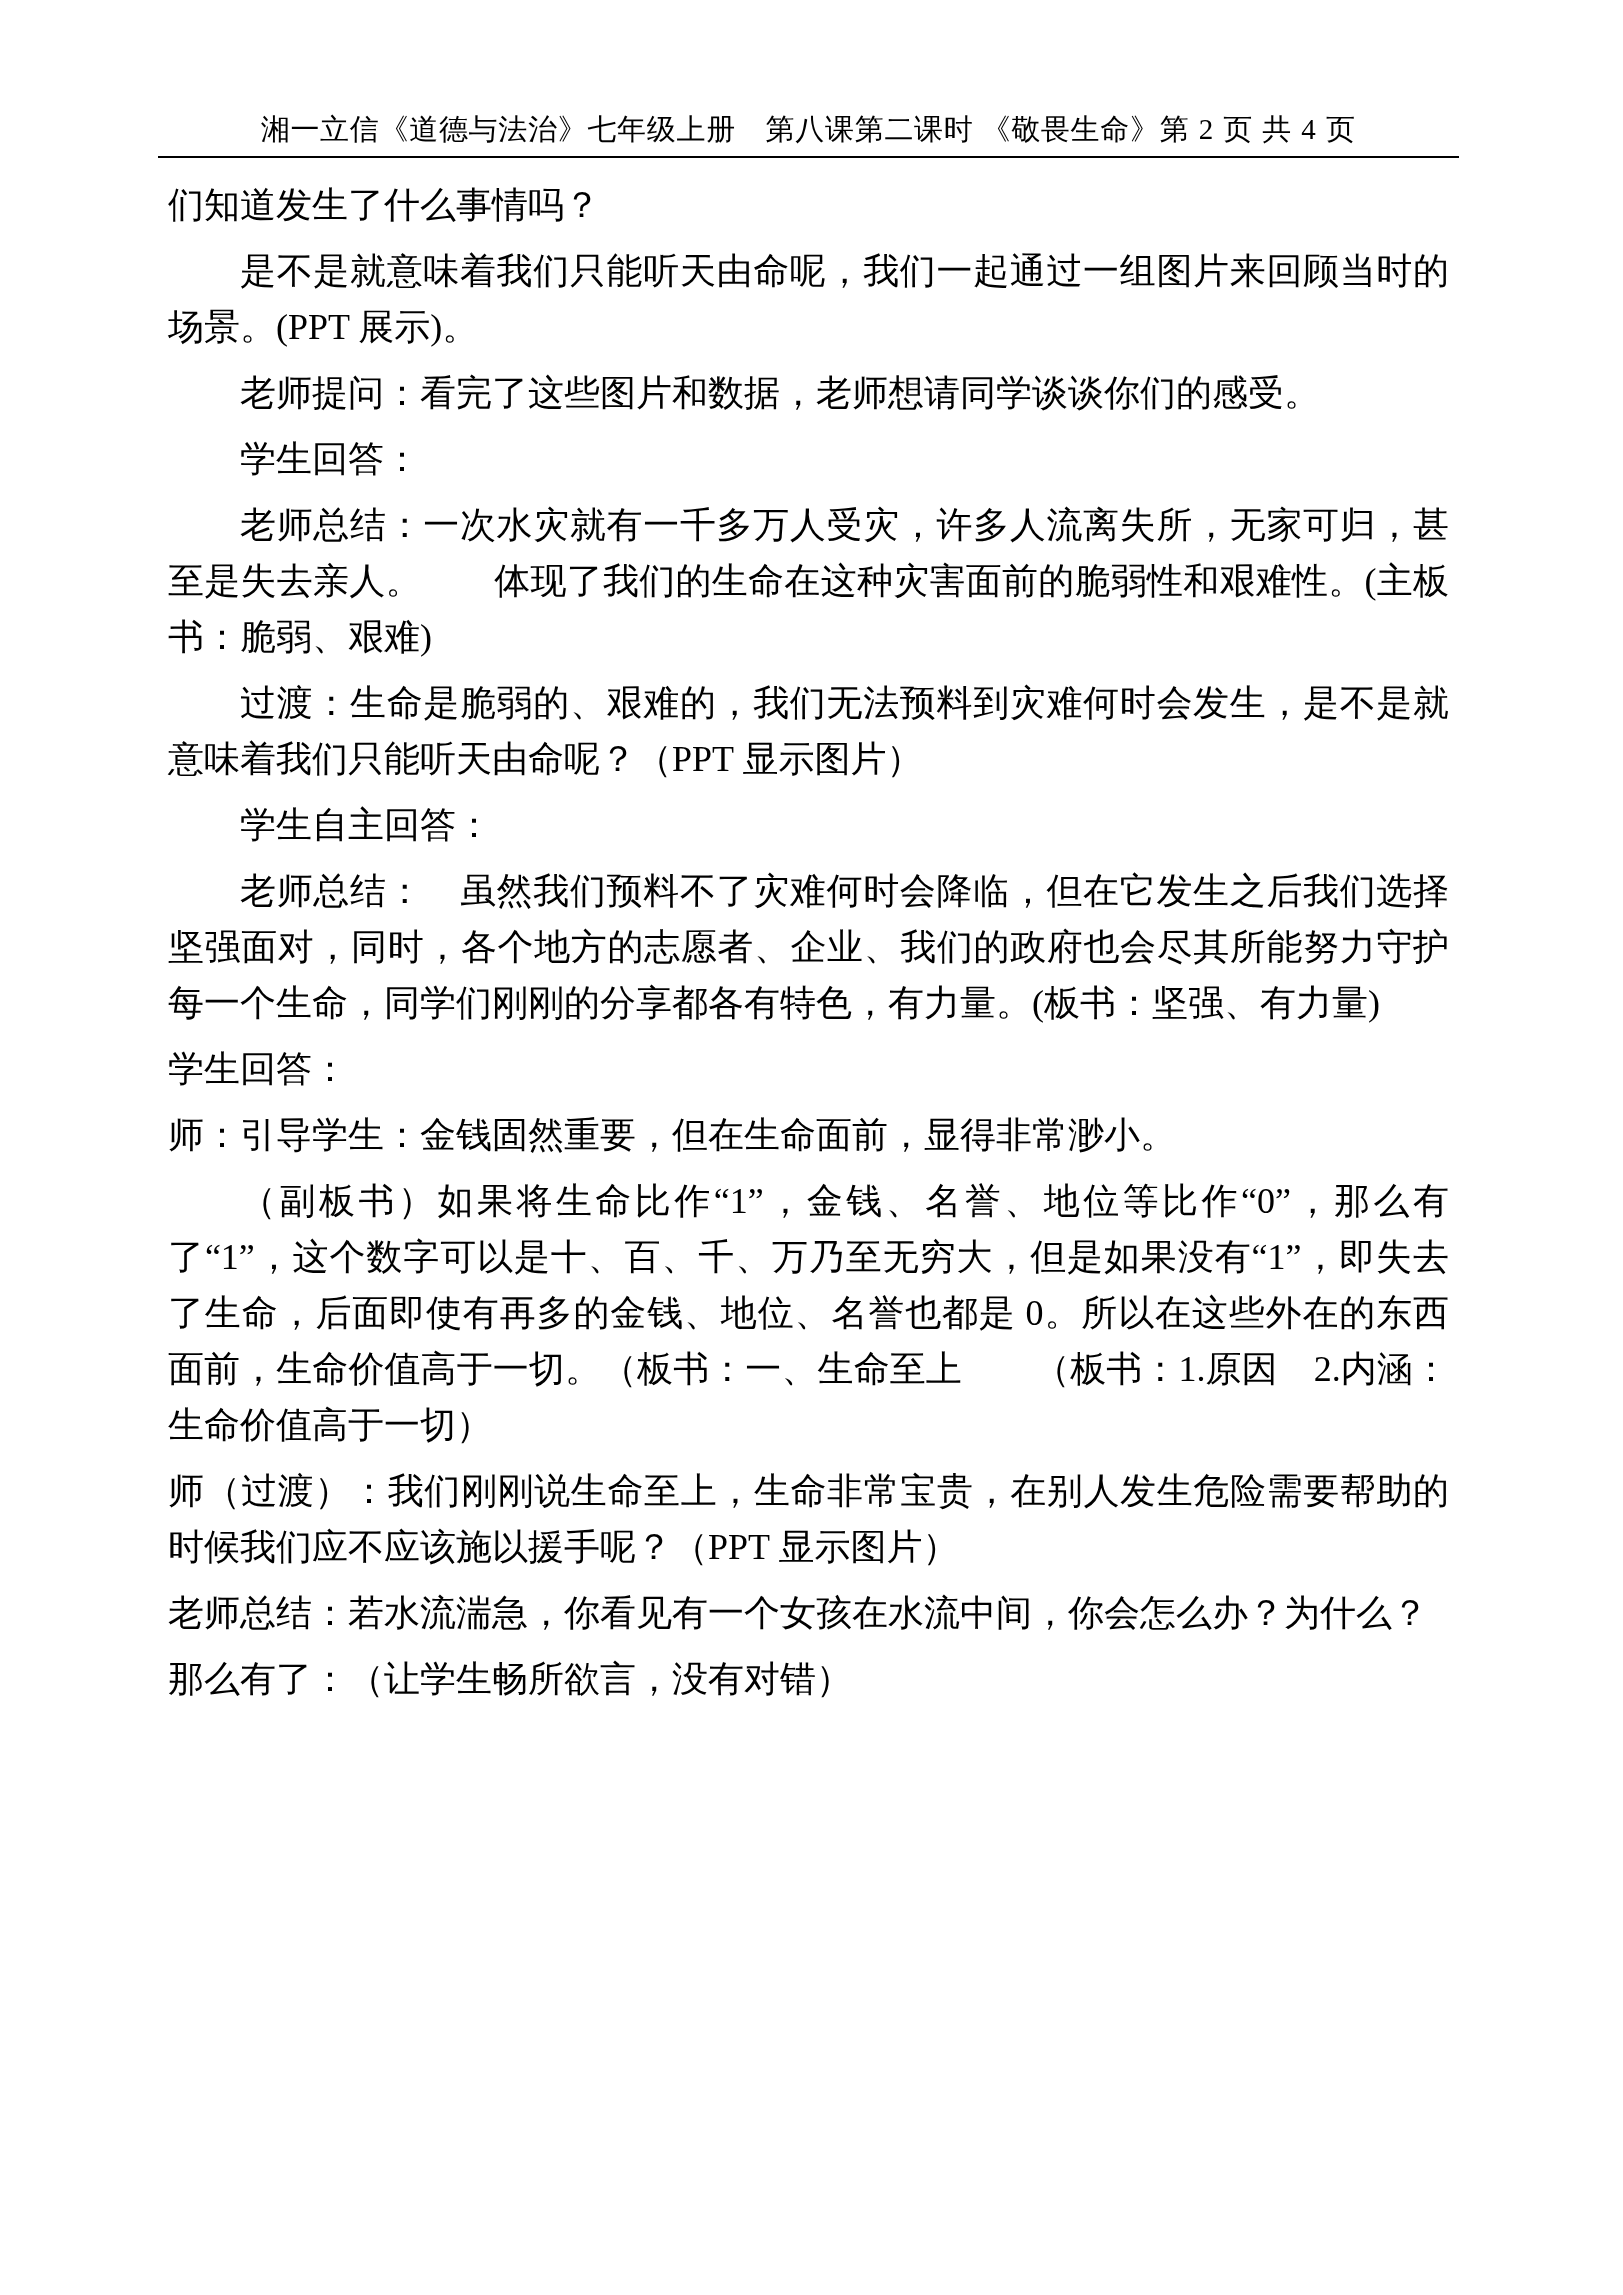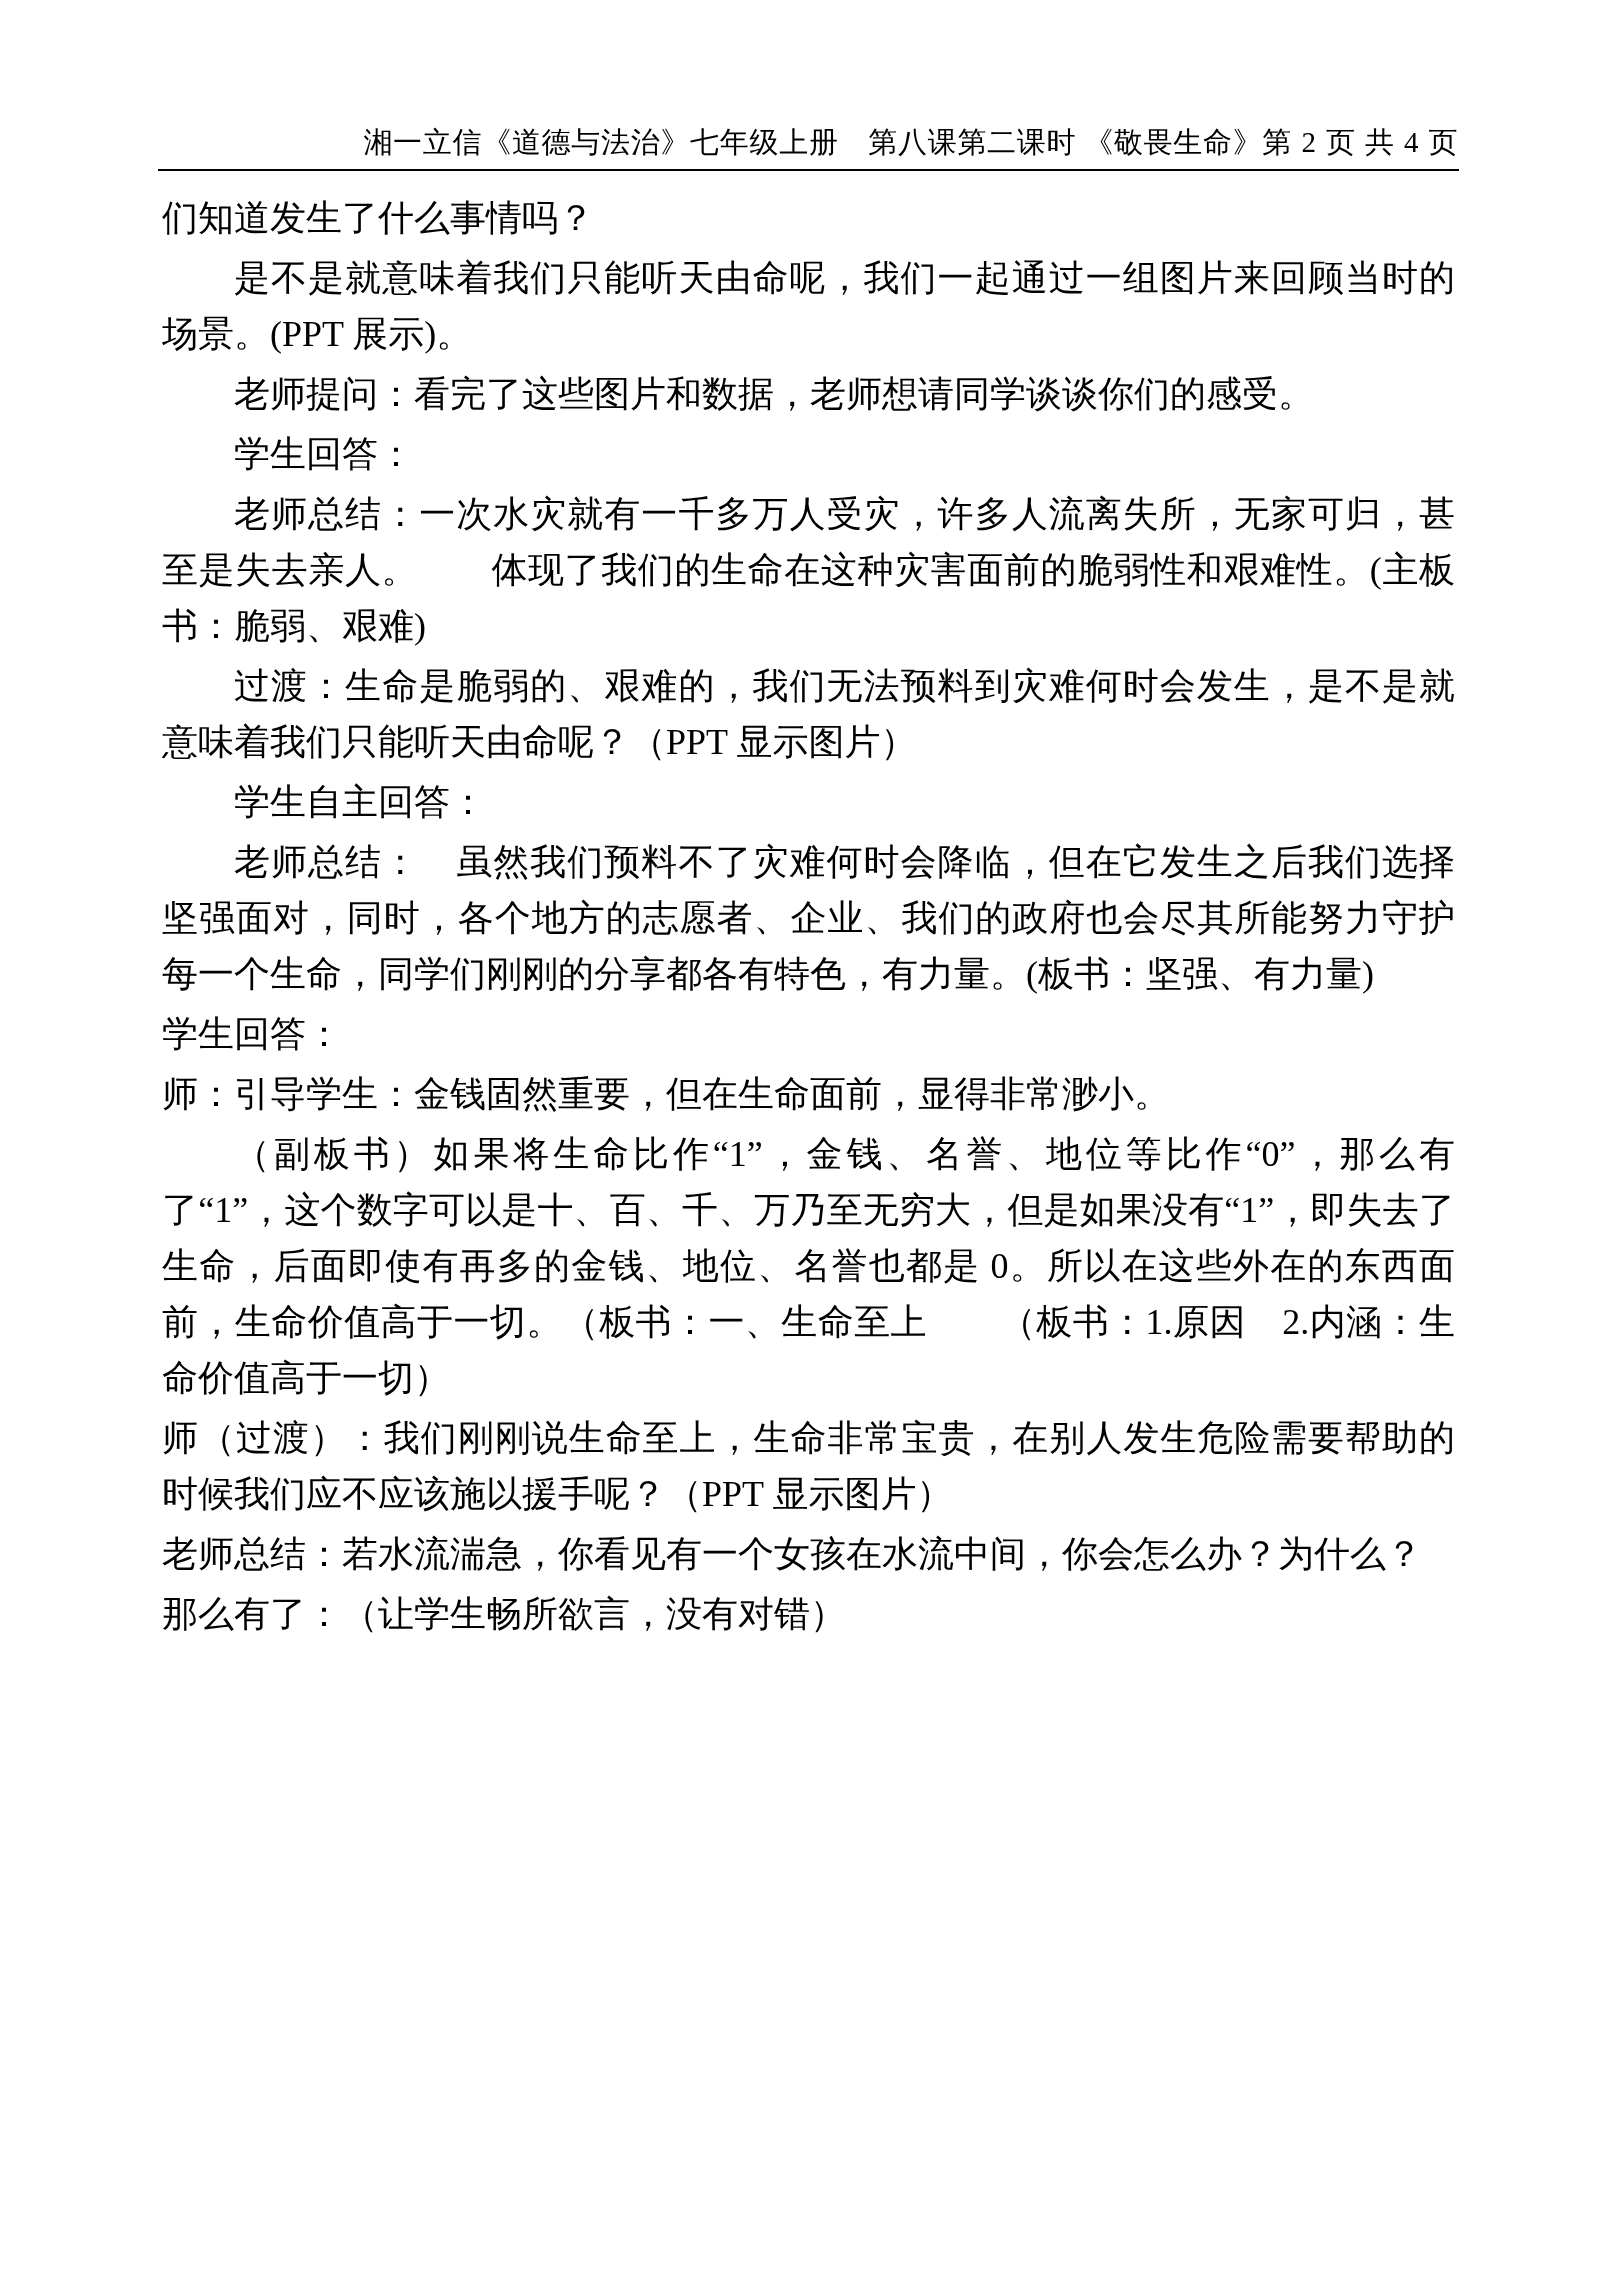--- a/index.html
+++ b/index.html
@@ -24,39 +24,38 @@
     position: absolute;
     left: 0;
     top: 0;
     width: 1623px;
     height: 2295px;
     background: #ffffff;
     padding: 112px 164px 0 158px;
   }
   .page-header {
     display: flex;
-    justify-content: flex-end;
+    justify-content: center;
     align-items: baseline;
     font-size: 29px;
     line-height: 1.2;
     border-bottom: 2px solid #000000;
     padding-bottom: 9.5px;
     white-space: nowrap;
-    margin-top: 13px;
   }
   .header-left { letter-spacing: 0.7px; }
   .header-right { letter-spacing: 1.4px; }
   .document-body {
     margin-top: 19px;
     font-size: 36px;
     line-height: 56px;
     text-align: justify;
     text-justify: inter-ideograph;
   }
-  .para { margin: 4px; }
+  .para { margin: 10px; }
   .para.indent { text-indent: 2em; }
 </style>
 </head>
 <body>
 
 <div class="page-left-edge"></div>
 
 <div class="page">
   <div class="page-header">
     <span class="header-left">湘一立信《道德与法治》七年级上册　第八课第二课时 《敬畏生命》</span>

